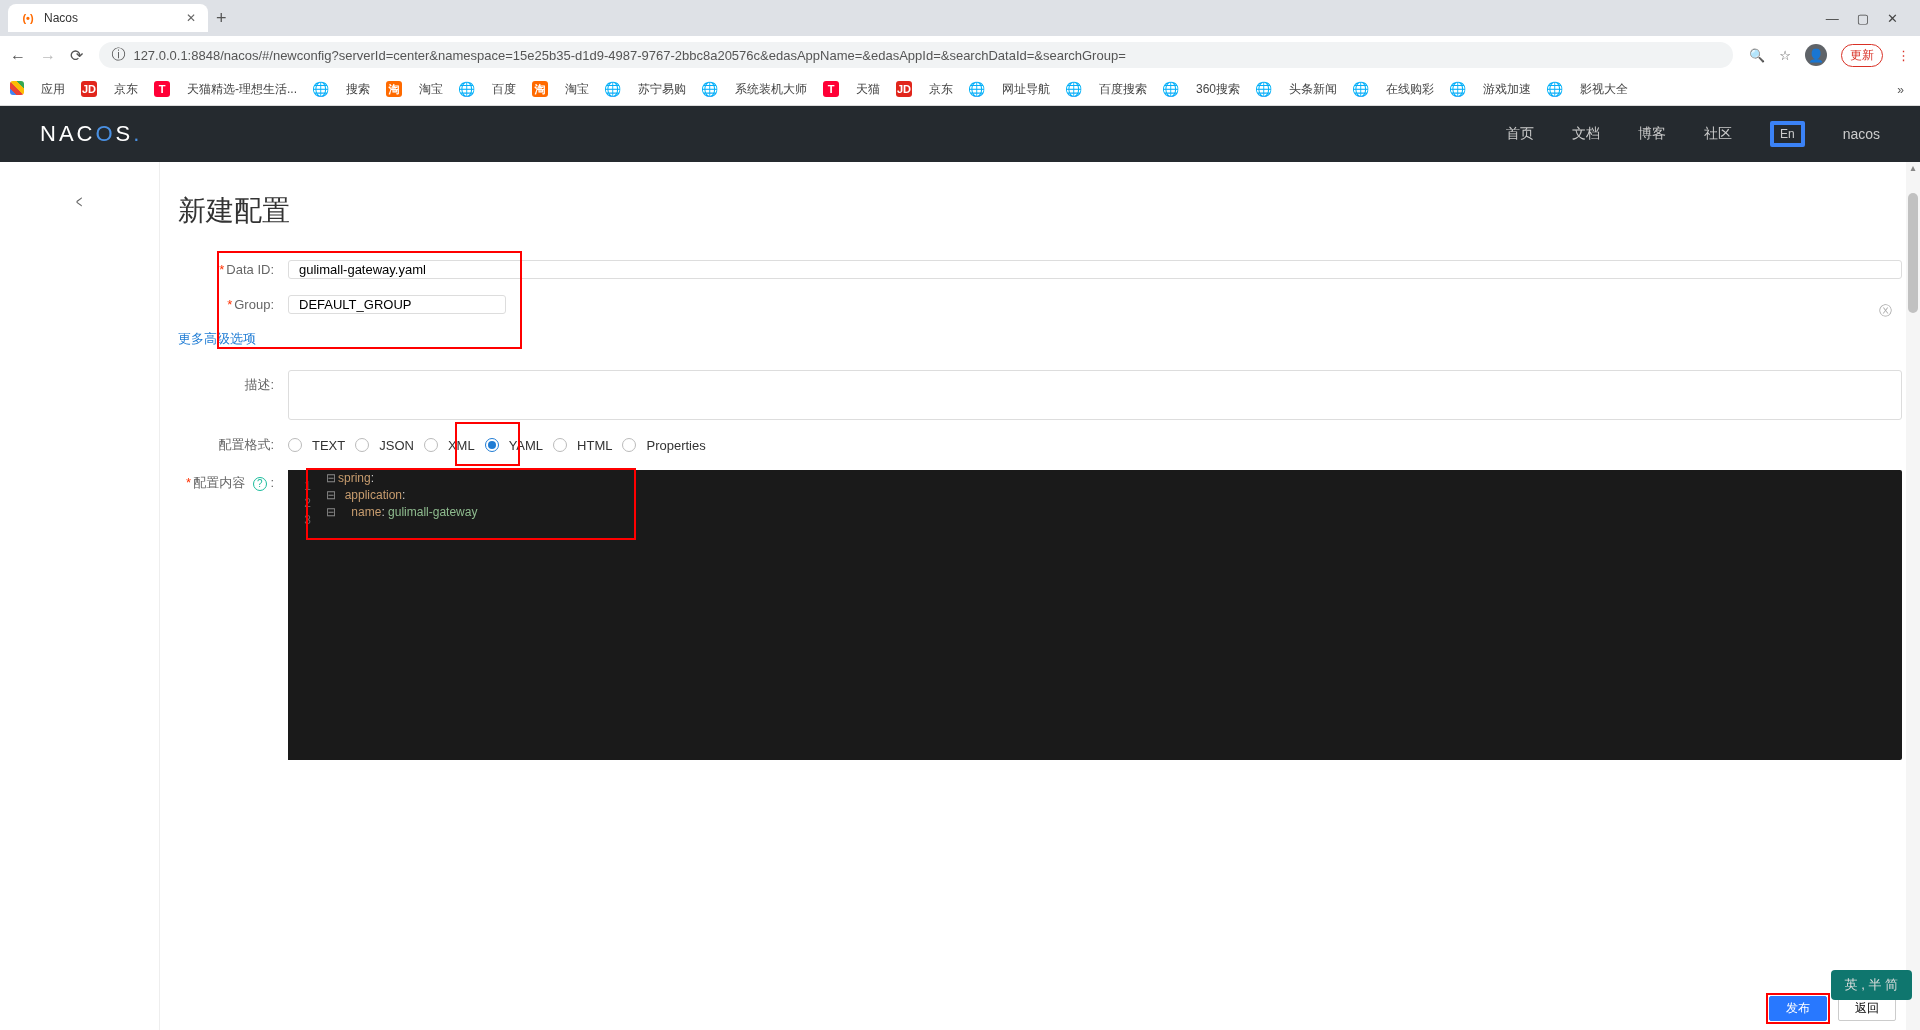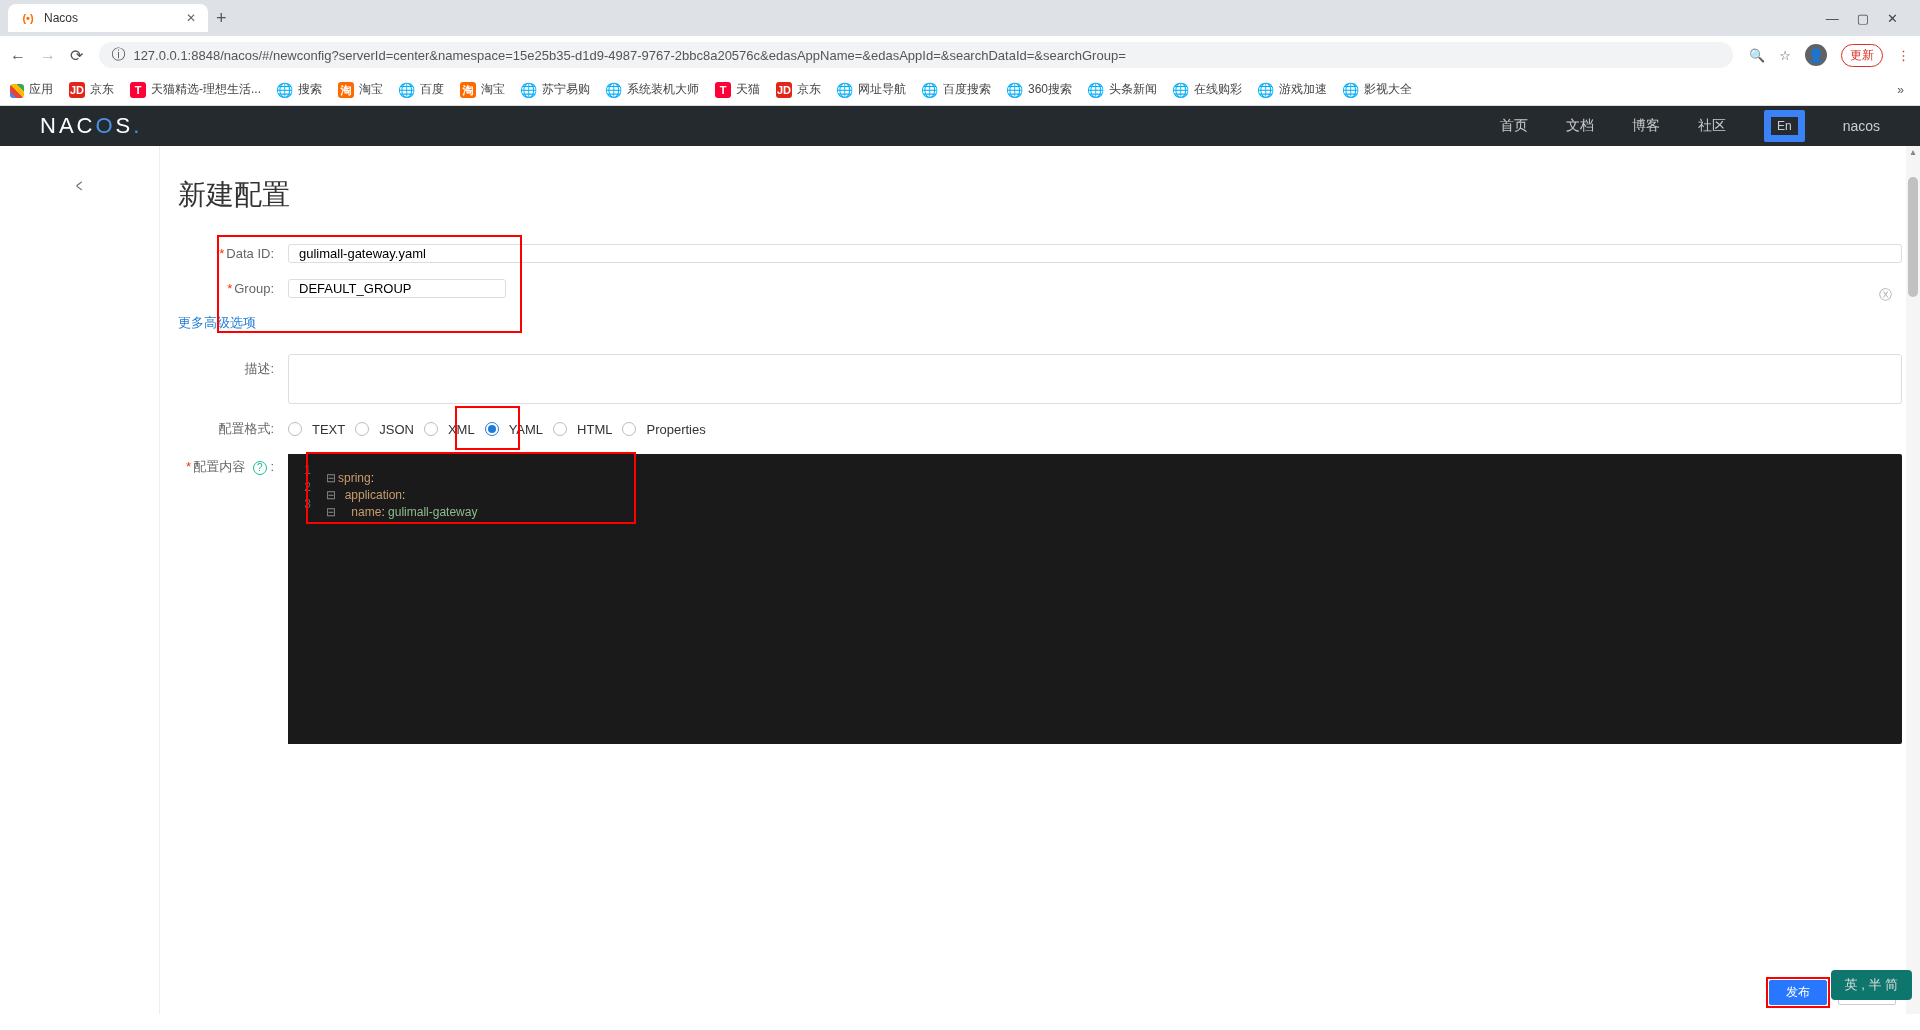--- a/index.html
+++ b/index.html
@@ -20,37 +20,37 @@
     .nav-arrows span { cursor: pointer; }
     .nav-arrows .forward { color: #bbb; }
     .url-box { flex: 1; display: flex; align-items: center; border-radius: 16px; background: #f1f3f4; padding: 4px 12px; gap: 8px; font-size: 13px; color: #555; margin: 0 4px; }
     .url-info { font-size: 14px; }
     .addr-right { display: flex; gap: 14px; align-items: center; color: #555; }
     .update-btn { border: 1px solid #d93025; color: #d93025; padding: 2px 8px; border-radius: 14px; font-size: 12px; display: flex; align-items: center; gap: 4px; cursor: pointer; }
     .more-dots { color: #d93025; cursor: pointer; }
     .avatar-circle { width: 22px; height: 22px; background: #5f6368; border-radius: 50%; display: flex; align-items: center; justify-content: center; color: #fff; font-size: 13px; }
 
     .bookmarks { display: flex; align-items: center; height: 32px; background: #fff; padding: 0 10px; gap: 16px; border-bottom: 1px solid #ddd; font-size: 12px; }
-    .bookmark { display: flex; align-items: flex-end; gap: 5px; color: #444; cursor: pointer; white-space: nowrap; }
+    .bookmark { display: flex; align-items: flex-start; gap: 17px; color: #444; cursor: pointer; white-space: nowrap; }
     .bm-icon { width: 16px; height: 16px; display: flex; align-items: center; justify-content: center; font-size: 11px; border-radius: 3px; font-weight: bold; }
     .apps-icon { background: linear-gradient(45deg,#4285f4 25%,#ea4335 25% 50%,#fbbc05 50% 75%,#34a853 75%); width: 14px; height: 14px; }
     .jd-icon { background: #e1251b; color: #fff; }
     .tmall-icon { background: #ff0036; color: #fff; }
     .tb-icon { background: #ff6a00; color: #fff; }
     .globe-icon { color: #888; font-size: 14px; }
     .more-bm { margin-left: auto; color: #555; cursor: pointer; padding: 0 6px; }
 
     
-    .nacos-header { background: #252a2f; color: #fff; height: 40px; display: flex; align-items: center; padding: 0 40px; }
+    .nacos-header { background: #252a2f; color: #fff; height: 56px; display: flex; align-items: center; padding: 0 40px; }
     .nacos-logo { font-size: 22px; font-weight: 300; letter-spacing: 3px; }
     .nacos-logo .o2 { color: #4a90e2; }
     .nacos-logo .dot { color: #4a90e2; }
     .nacos-nav { margin-left: auto; display: flex; gap: 38px; align-items: center; font-size: 14px; }
     .nacos-nav span { cursor: pointer; color: #ccc; }
-    .lang-box { border: 7px solid #3b82f6; padding: 2px 6px; font-size: 12px; border-radius: 2px; }
+    .lang-box { border: 4px solid #3b82f6; padding: 2px 6px; font-size: 12px; border-radius: 2px; }
 
     
     .app-body { display: flex; height: calc(1030px - 36px - 38px - 32px - 56px); }
     .sidebar-collapsed { width: 160px; background: #fff; border-right: 1px solid #eee; padding-top: 30px; }
     .collapse-arrow { color: #666; cursor: pointer; font-size: 18px; margin-left: 74px; display: inline-block; transform: scaleX(0.6); }
     .main-content { flex: 1; padding: 30px 18px 0 18px; position: relative; overflow-y: auto; }
 
     .page-title { font-size: 28px; color: #333; margin-bottom: 30px; font-weight: 400; }
 
     .form-row { display: flex; align-items: center; margin-bottom: 16px; }
@@ -66,21 +66,21 @@
     .radio-group { display: flex; gap: 10px; align-items: center; }
     .radio-item { display: flex; align-items: center; gap: 10px; cursor: pointer; font-size: 13px; }
     .radio-circle { width: 14px; height: 14px; border: 1px solid #bbb; border-radius: 50%; display: inline-flex; align-items: center; justify-content: center; }
     .radio-item.selected .radio-circle { border-color: #1f7cd4; }
     .radio-item.selected .radio-circle::after { content: ''; width: 8px; height: 8px; background: #1f7cd4; border-radius: 50%; }
 
     
     .editor { flex: 1; background: #1a1a1a; color: #ccc; font-family: Consolas, monospace; font-size: 12px; height: 290px; border-radius: 2px; display: flex; }
     .gutter { width: 28px; background: #1a1a1a; color: #666; text-align: right; padding: 8px 5px 8px 0; user-select: none; }
     .gutter div { line-height: 17px; }
-    .code-lines { padding: 16px 10px; flex: 1; }
+    .code-lines { padding: 0 10px; flex: 1; }
     .code-lines .line { line-height: 17px; white-space: pre; }
     .fold { color: #888; display: inline-block; width: 12px; }
     .yaml-key { color: #c79c6e; }
     .yaml-val { color: #8fbc8f; }
     .yaml-colon { color: #ccc; }
 
     .help-icon { color: #1abc9c; border: 1px solid #1abc9c; width: 14px; height: 14px; border-radius: 50%; display: inline-flex; align-items: center; justify-content: center; font-size: 10px; margin-left: 4px; }
 
     
     .highlight-box { border: 2px solid #ff0000; position: absolute; pointer-events: none; }

